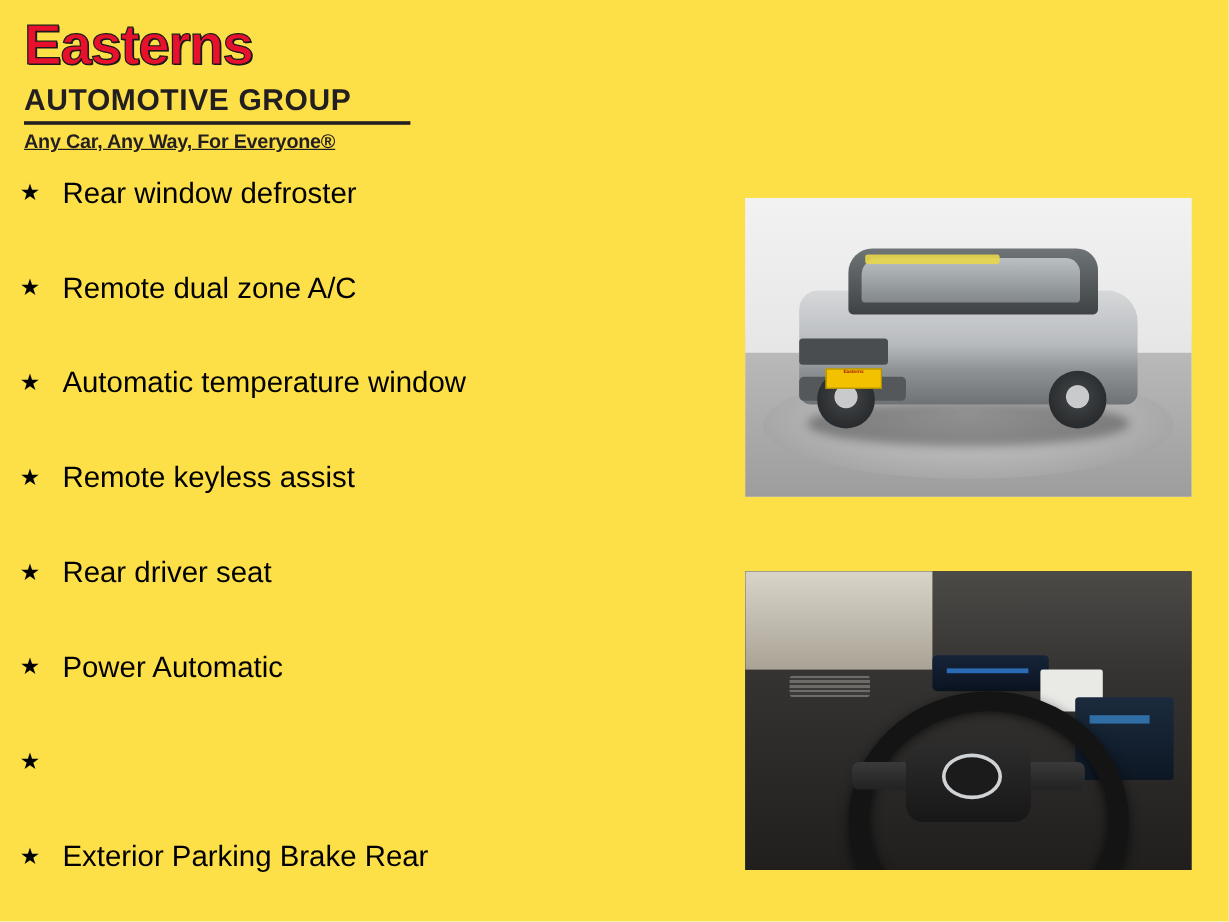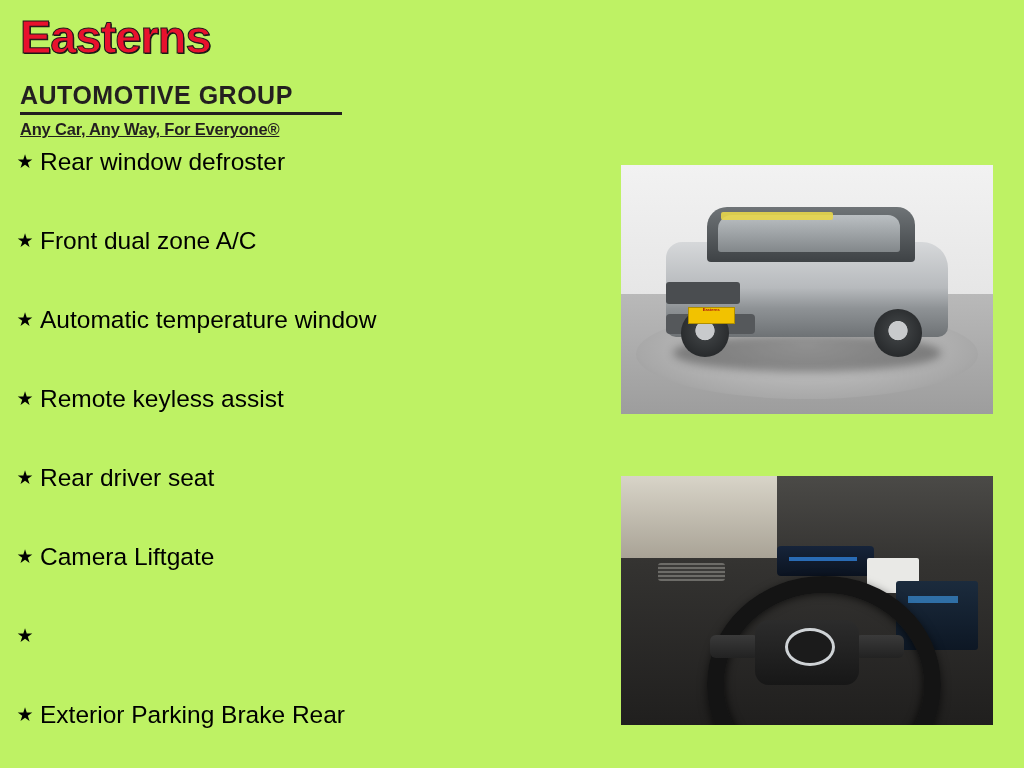--- a/index.html
+++ b/index.html
@@ -9,21 +9,21 @@
     height: 768px;
     background: #ffffff;
     font-family: "Liberation Sans", sans-serif;
     overflow: hidden;
   }
 
   .page {
     position: relative;
     width: 1024px;
     height: 768px;
-    background: #bef264;
+    background: #fde047;
   }
 
   
   .logo {
     position: absolute;
     left: 20px;
     top: 12px;
     width: 340px;
   }
   .logo-main {
@@ -36,21 +36,21 @@
     -webkit-text-stroke: 1px #1a1a1a;
     text-shadow: 1px 1px 0 #1a1a1a;
   }
   .logo-sub {
     font-family: "Liberation Sans", sans-serif;
     font-weight: bold;
     font-size: 25px;
     line-height: 28px;
     color: #231f20;
     letter-spacing: 0.5px;
-    margin-top: 19px;
+    margin-top: 8px;
   }
   .logo-rule {
     width: 322px;
     height: 3px;
     background: #231f20;
     margin-top: 3px;
   }
   .logo-tag {
     font-family: "Liberation Sans", sans-serif;
     font-weight: bold;
@@ -80,20 +80,21 @@
     text-align: center;
     font-size: 19px;
     line-height: 28px;
     color: #000000;
   }
   .feature-label {
     font-size: 24.5px;
     line-height: 28px;
     color: #000000;
     white-space: nowrap;
+    margin-left: 12px;
   }
 
   
   .photo {
     position: absolute;
     overflow: hidden;
   }
   #photo-exterior {
     left: 621px;
     top: 165px;
@@ -247,41 +248,41 @@
 
   <div class="features">
 
     <div class="feature-row">
       <span class="feature-star">★</span>
       <span class="feature-label">Rear window defroster</span>
     </div>
 
     <div class="feature-row">
       <span class="feature-star">★</span>
-      <span class="feature-label">Front dual zone A/C</span>
+      <span class="feature-label">Remote dual zone A/C</span>
     </div>
 
     <div class="feature-row">
       <span class="feature-star">★</span>
       <span class="feature-label">Automatic temperature window</span>
     </div>
 
     <div class="feature-row">
       <span class="feature-star">★</span>
       <span class="feature-label">Remote keyless assist</span>
     </div>
 
     <div class="feature-row">
       <span class="feature-star">★</span>
       <span class="feature-label">Rear driver seat</span>
     </div>
 
     <div class="feature-row">
       <span class="feature-star">★</span>
-      <span class="feature-label">Camera Liftgate</span>
+      <span class="feature-label">Power Automatic</span>
     </div>
 
     <div class="feature-row">
       <span class="feature-star">★</span>
     </div>
 
     <div class="feature-row">
       <span class="feature-star">★</span>
       <span class="feature-label">Exterior Parking Brake Rear</span>
     </div>

